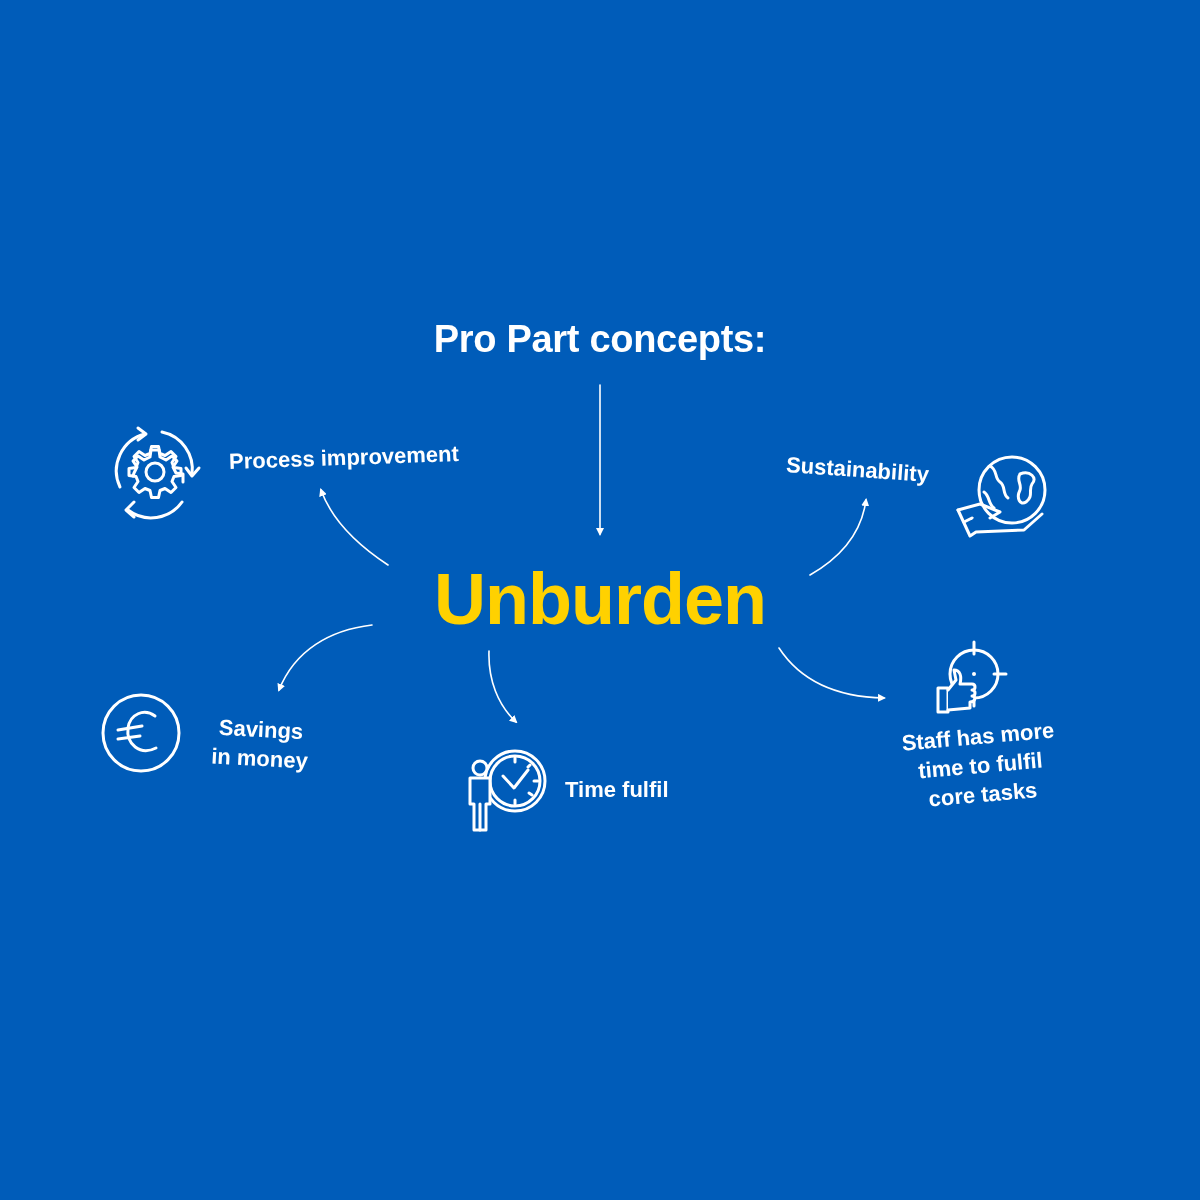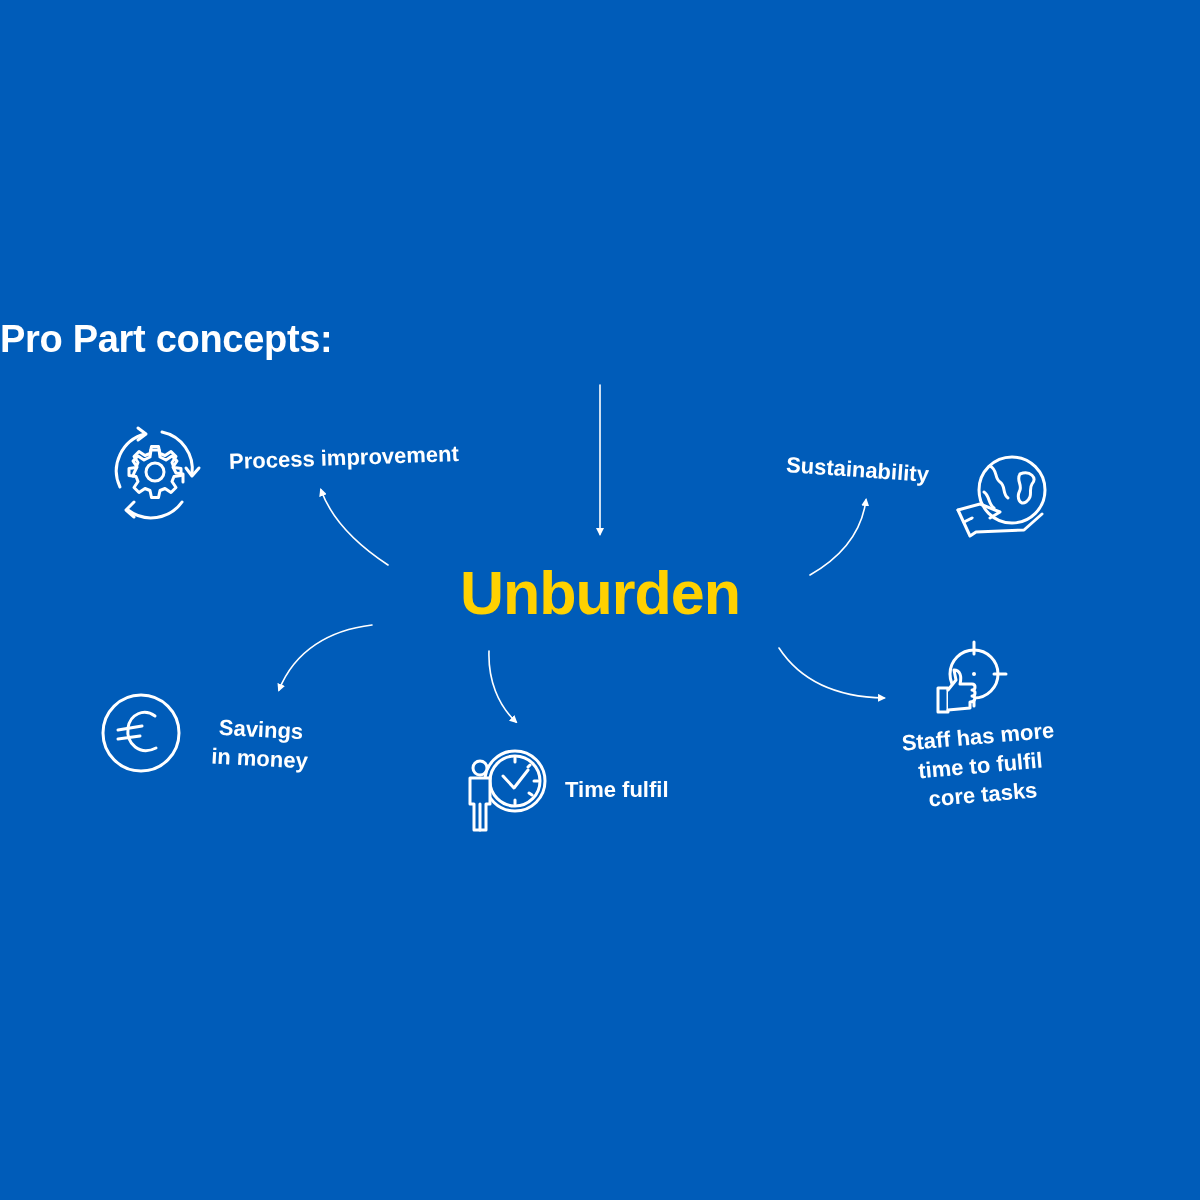--- a/index.html
+++ b/index.html
@@ -6,26 +6,26 @@
   body {
     width: 1200px; height: 1200px;
     background: #005cb9;
     position: relative; overflow: hidden;
     font-family: "Liberation Sans", "DejaVu Sans", sans-serif;
     color: #ffffff;
   }
   .abs { position: absolute; }
   .title {
     left: 0; width: 1200px; top: 318px;
-    text-align: left; font-size: 38px; font-weight: bold;
+    text-align: center; font-size: 38px; font-weight: bold;
     letter-spacing: -0.3px;
   }
   .center-word {
     left: 0; width: 1200px; top: 558px;
-    text-align: center; font-size: 61px; font-weight: bold;
+    text-align: center; font-size: 72px; font-weight: bold;
     letter-spacing: -1px;
   }
   .label { font-size: 22px; font-weight: bold; line-height: 29px; white-space: nowrap; }
   .arrows { left: 0; top: 0; width: 1200px; height: 1200px; pointer-events: none; }
   svg .ln { fill: none; stroke: #ffffff; stroke-width: 1.6; stroke-linecap: round; }
   svg .ic { fill: none; stroke: #ffffff; stroke-width: 3; stroke-linecap: round; stroke-linejoin: round; }
 </style>
 </head>
 <body>
 

